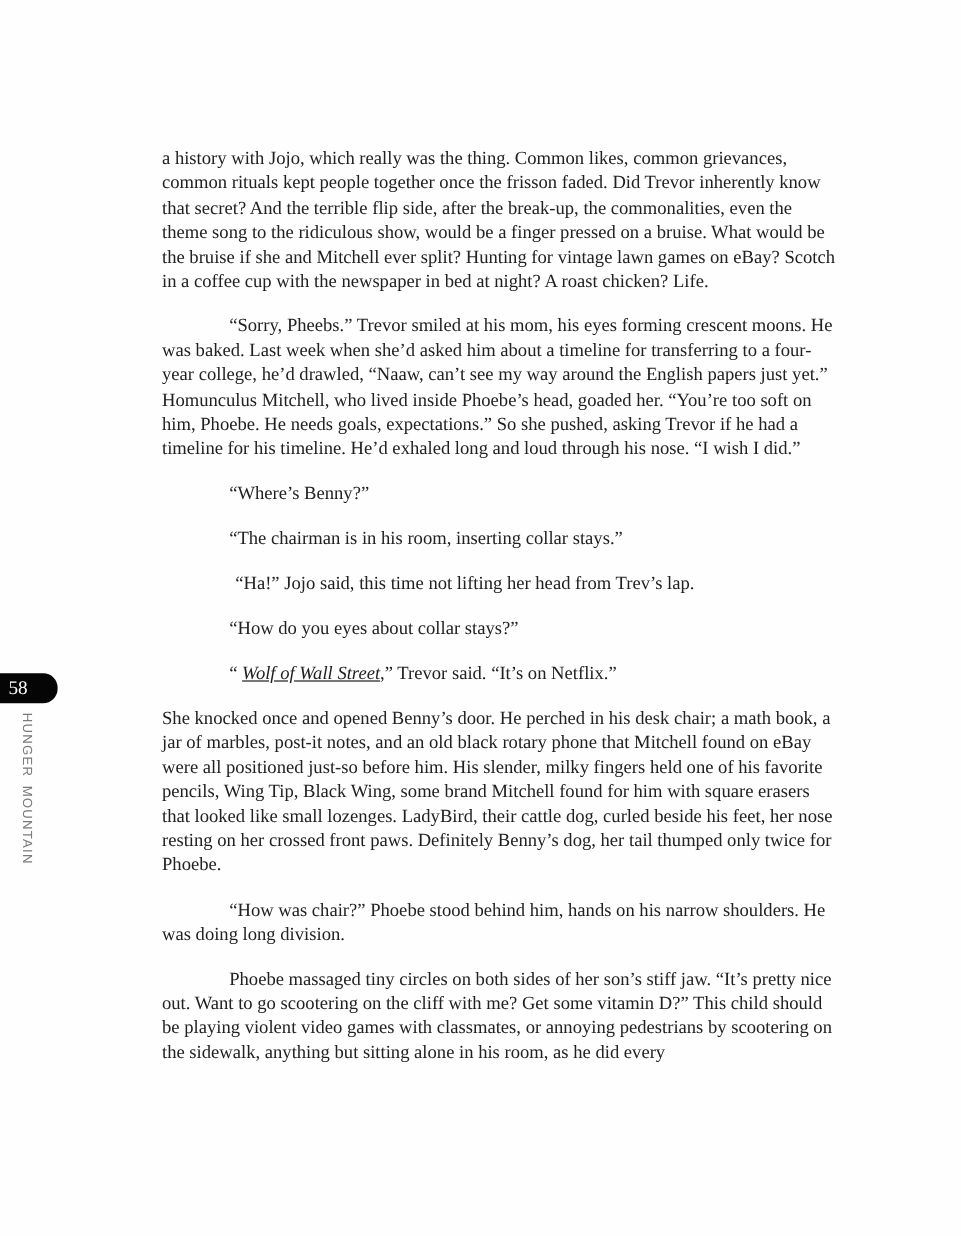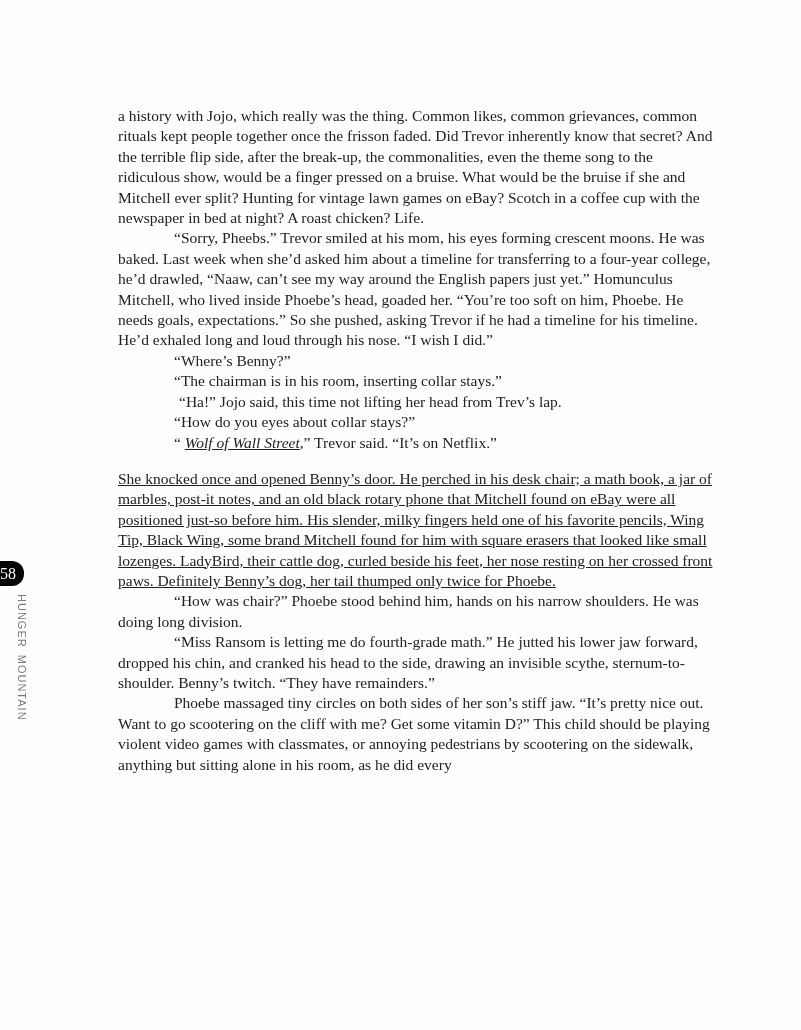--- a/index.html
+++ b/index.html
@@ -13,30 +13,30 @@
     height: 1030px;
     background: #fefefe;
     overflow: hidden;
     font-family: "Liberation Serif", serif;
   }
   
   .page-number-tab {
     position: absolute;
     left: 0;
     top: 561px;
-    width: 24px;
+    width: 48px;
     height: 25px;
     background: #050505;
     border-radius: 0 12px 12px 0;
     color: #ffffff;
     font-family: "Liberation Serif", serif;
     font-size: 16px;
     line-height: 25px;
-    text-align: left;
-    padding-right: 0;
+    text-align: right;
+    padding-right: 25px;
     box-sizing: border-box;
   }
   .journal-title {
     position: absolute;
     left: 16px;
     top: 594px;
     writing-mode: vertical-rl;
     font-family: "Liberation Sans", sans-serif;
     font-size: 11px;
     letter-spacing: 1px;
@@ -49,27 +49,27 @@
     position: absolute;
     left: 118px;
     top: 106px;
     width: 596px;
     font-size: 15.5px;
     line-height: 20.4px;
     color: #212121;
     text-align: left;
   }
   .story-text p {
-    margin: 0;
+    margin: 17px;
     padding: 0;
   }
   .story-text p.indent { text-indent: 56px; }
   .story-text p.indent-plus { text-indent: 61px; }
   .story-text p.no-indent { text-indent: 0; }
-  .story-text p.section-start { margin-top: 16px; text-decoration: underline; }
+  .story-text p.section-start { margin-top: 16px; }
   .story-text i { font-style: italic; text-decoration: underline; }
 </style>
 </head>
 <body>
 
 <div class="page">
 
   <div class="page-number-tab">58</div>
 
   <div class="journal-title">HUNGER MOUNTAIN</div>
@@ -79,17 +79,16 @@
     <p class="indent">“Sorry, Pheebs.” Trevor smiled at his mom, his eyes forming crescent moons. He was baked. Last week when she’d asked him about a timeline for transferring to a four-year college, he’d drawled, “Naaw, can’t see my way around the English papers just yet.” Homunculus Mitchell, who lived inside Phoebe’s head, goaded her. “You’re too soft on him, Phoebe. He needs goals, expectations.” So she pushed, asking Trevor if he had a timeline for his timeline. He’d exhaled long and loud through his nose. “I wish I did.”</p>
     <p class="indent">“Where’s Benny?”</p>
     <p class="indent">“The chairman is in his room, inserting collar stays.”</p>
     <p class="indent-plus">“Ha!” Jojo said, this time not lifting her head from Trev’s lap.</p>
     <p class="indent">“How do you eyes about collar stays?”</p>
     <p class="indent">
       <span>“ </span><i>Wolf of Wall Street</i><span>,” Trevor said. “It’s on Netflix.”</span>
     </p>
     <p class="no-indent section-start">She knocked once and opened Benny’s door. He perched in his desk chair; a math book, a jar of marbles, post-it notes, and an old black rotary phone that Mitchell found on eBay were all positioned just-so before him. His slender, milky fingers held one of his favorite pencils, Wing Tip, Black Wing, some brand Mitchell found for him with square erasers that looked like small lozenges. LadyBird, their cattle dog, curled beside his feet, her nose resting on her crossed front paws. Definitely Benny’s dog, her tail thumped only twice for Phoebe.</p>
     <p class="indent">“How was chair?” Phoebe stood behind him, hands on his narrow shoulders. He was doing long division.</p>
-    <p class="indent">“Miss Ransom is letting me do fourth-grade math.” He jutted his lower jaw forward, dropped his chin, and cranked his head to the side, drawing an invisible scythe, sternum-to-shoulder. Benny’s twitch. “They have remainders.”</p>
     <p class="indent">Phoebe massaged tiny circles on both sides of her son’s stiff jaw. “It’s pretty nice out. Want to go scootering on the cliff with me? Get some vitamin D?” This child should be playing violent video games with classmates, or annoying pedestrians by scootering on the sidewalk, anything but sitting alone in his room, as he did every</p>
   </div>
 
 </div>
 
 </body></html>

